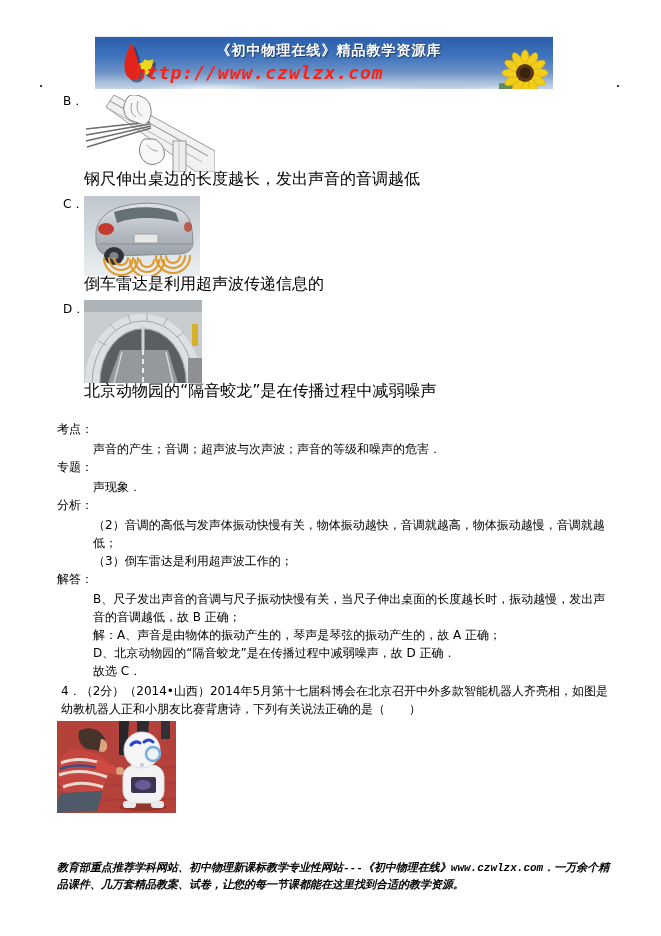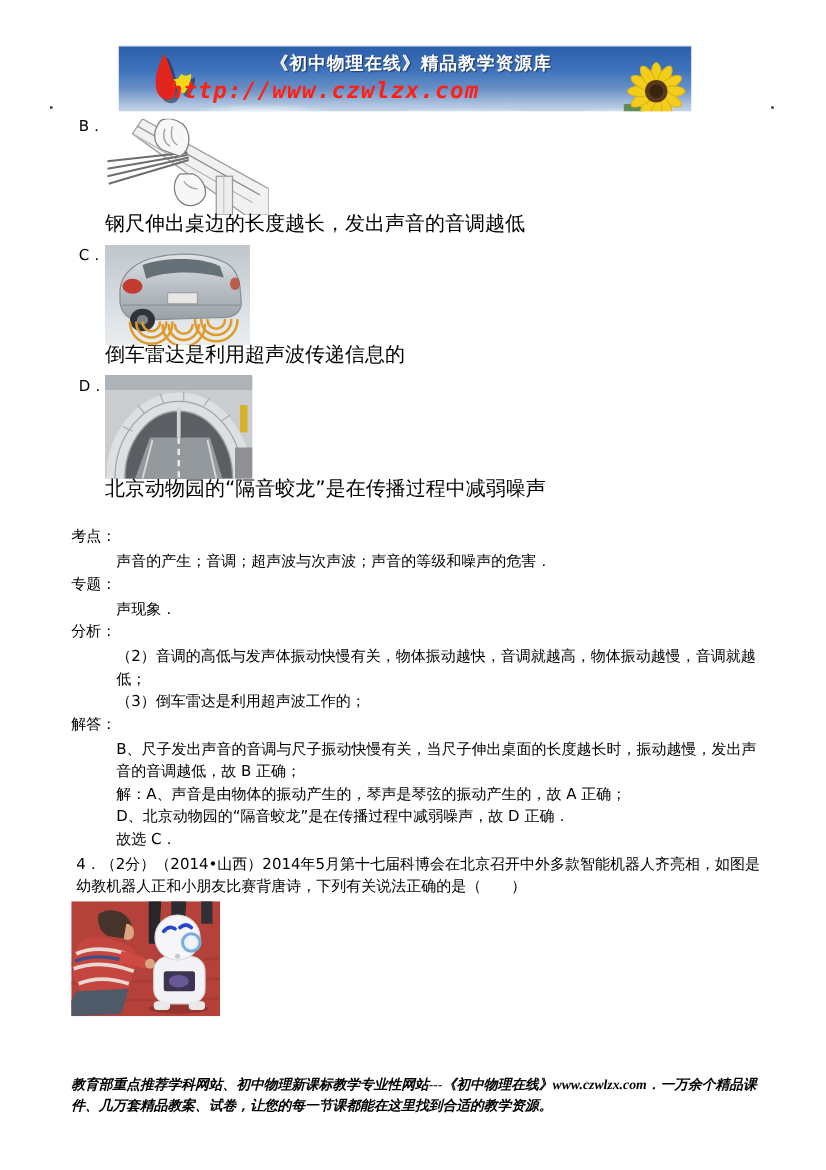--- a/index.html
+++ b/index.html
@@ -45,21 +45,21 @@
   .analysis{left:57px;top:420px;width:549px;}
   .row{display:flex;align-items:flex-start;}
   .row .lbl{flex:0 0 36px;width:36px;}
   .row .content{flex:1;min-width:0;margin-top:20px;}
 
   .q4{left:45px;top:682px;width:549px;margin-left:16px;}
 
   .footer{
     left:57px;top:860px;width:562px;
     font-size:11px;line-height:17px;font-style:italic;font-weight:600;
-    font-family:Liberation Serif, serif;
+    font-family:Liberation Mono, monospace;
   }
   img,svg{display:block;}
 </style>
 </head>
 <body>
 
 <div class="abs banner">
   <svg class="logo" width="42" height="44" viewBox="0 0 42 44">
     <path d="M17,5 C13,15 9,23 11,33 C12,39 17,43 23,41 C27,39 27,33 25,27 C23,19 21,11 17,5 Z" fill="rgba(20,20,45,0.5)"></path>
     <path d="M25,25 C27,31 29,35 33,37 C37,33 39,27 39,21 C35,23 33,23 31,21 C29,25 27,26 25,25 Z" fill="rgba(20,20,45,0.5)"></path>

